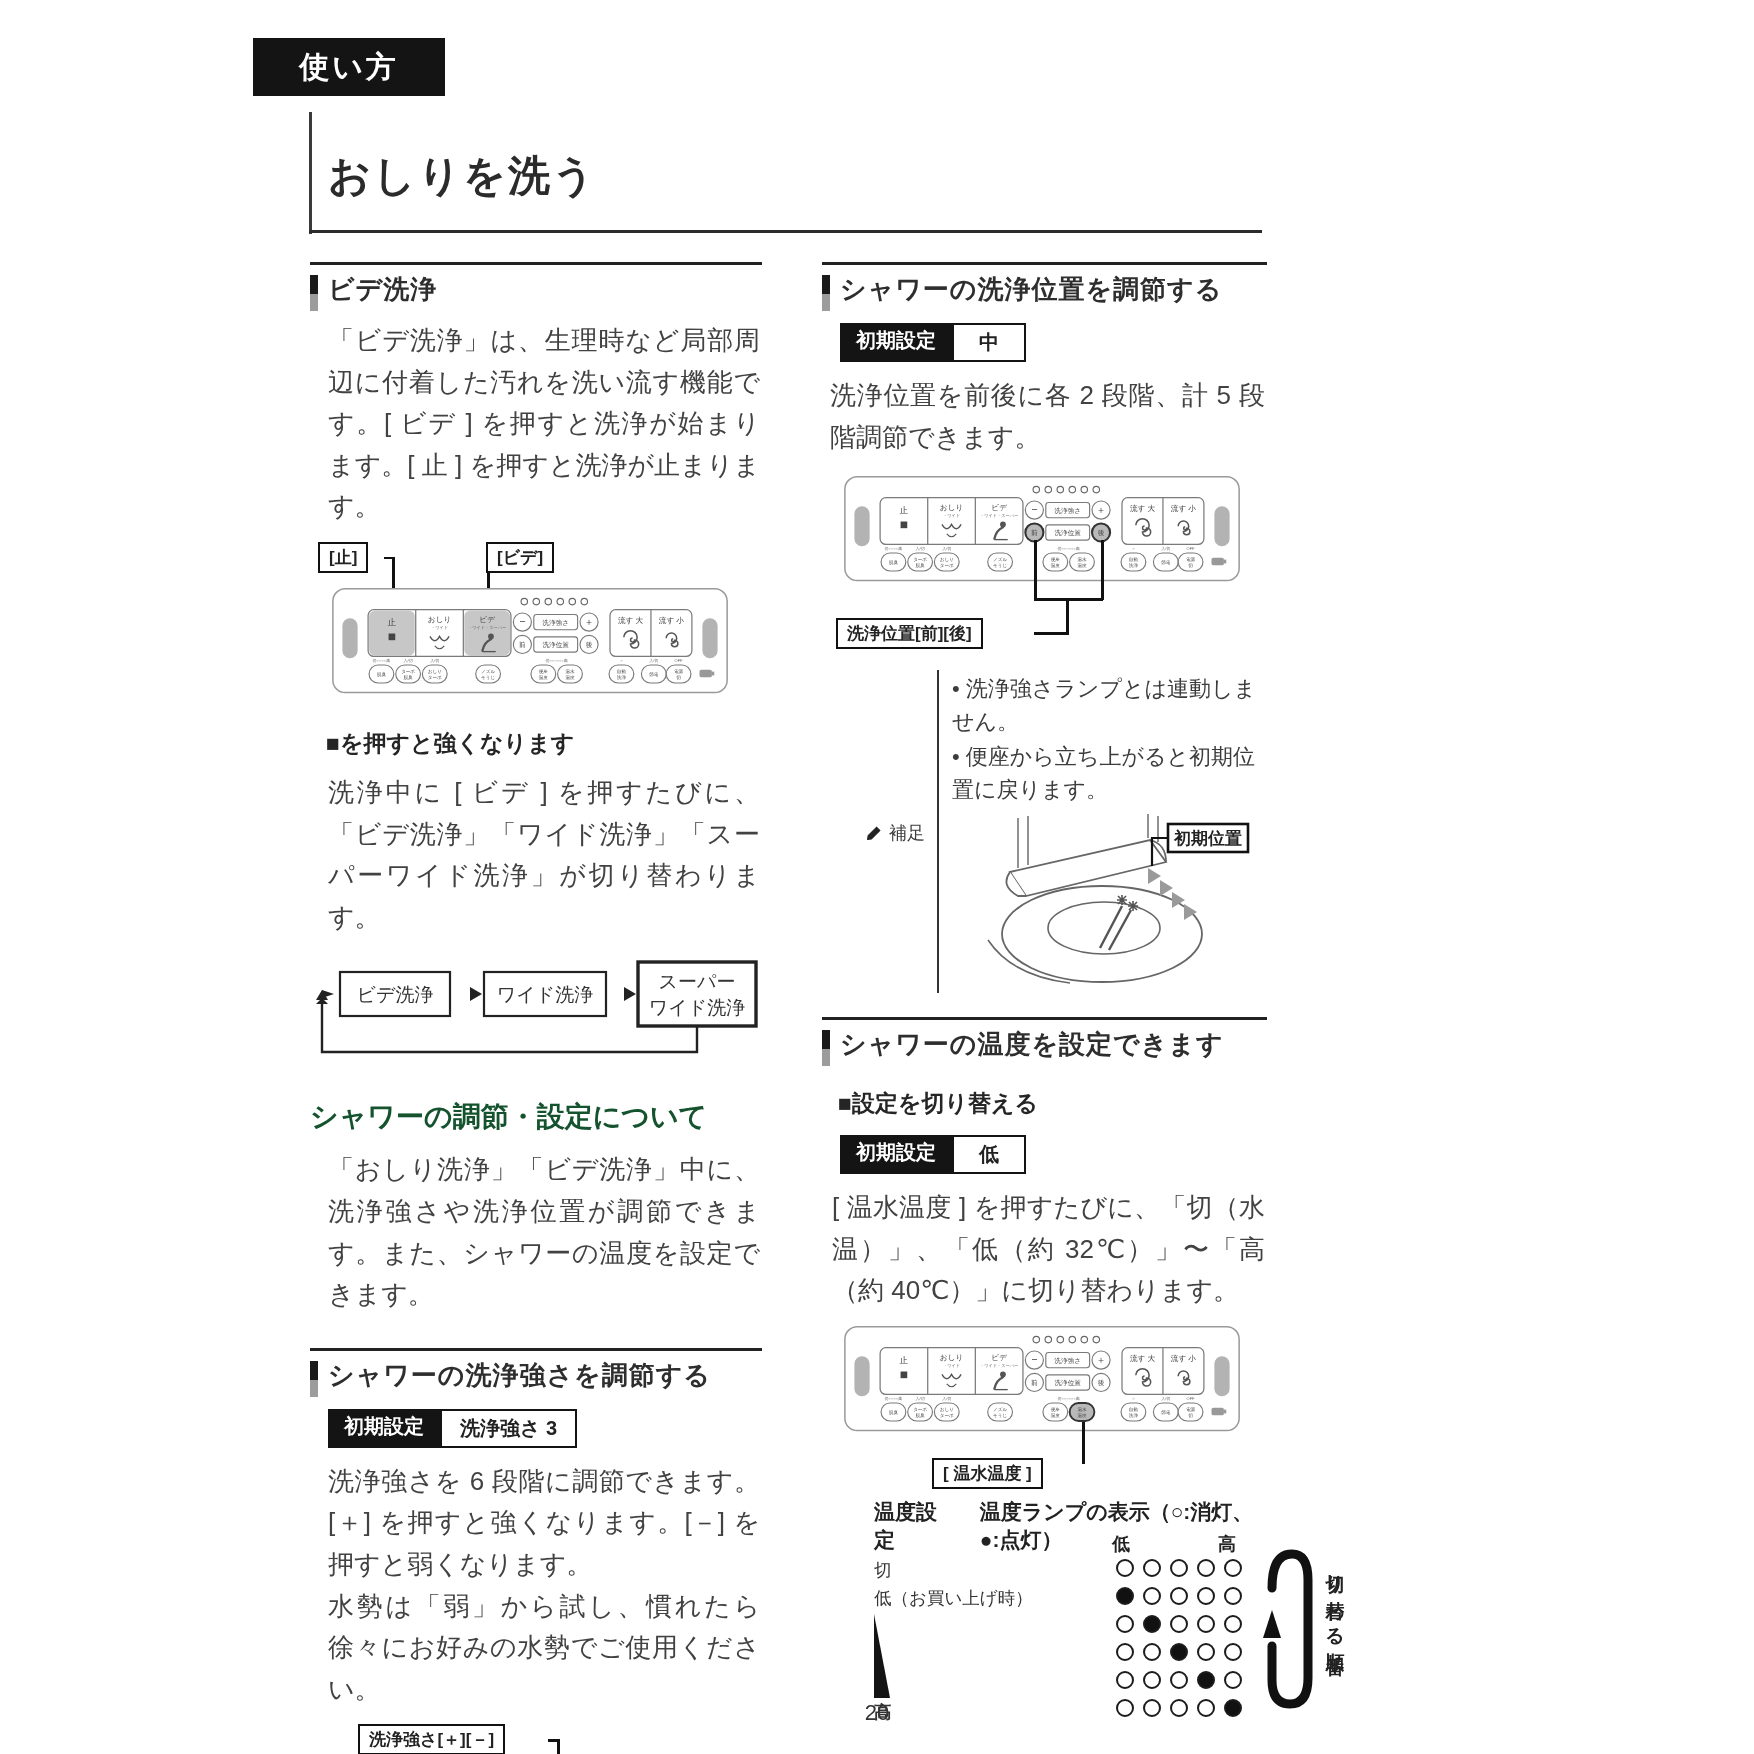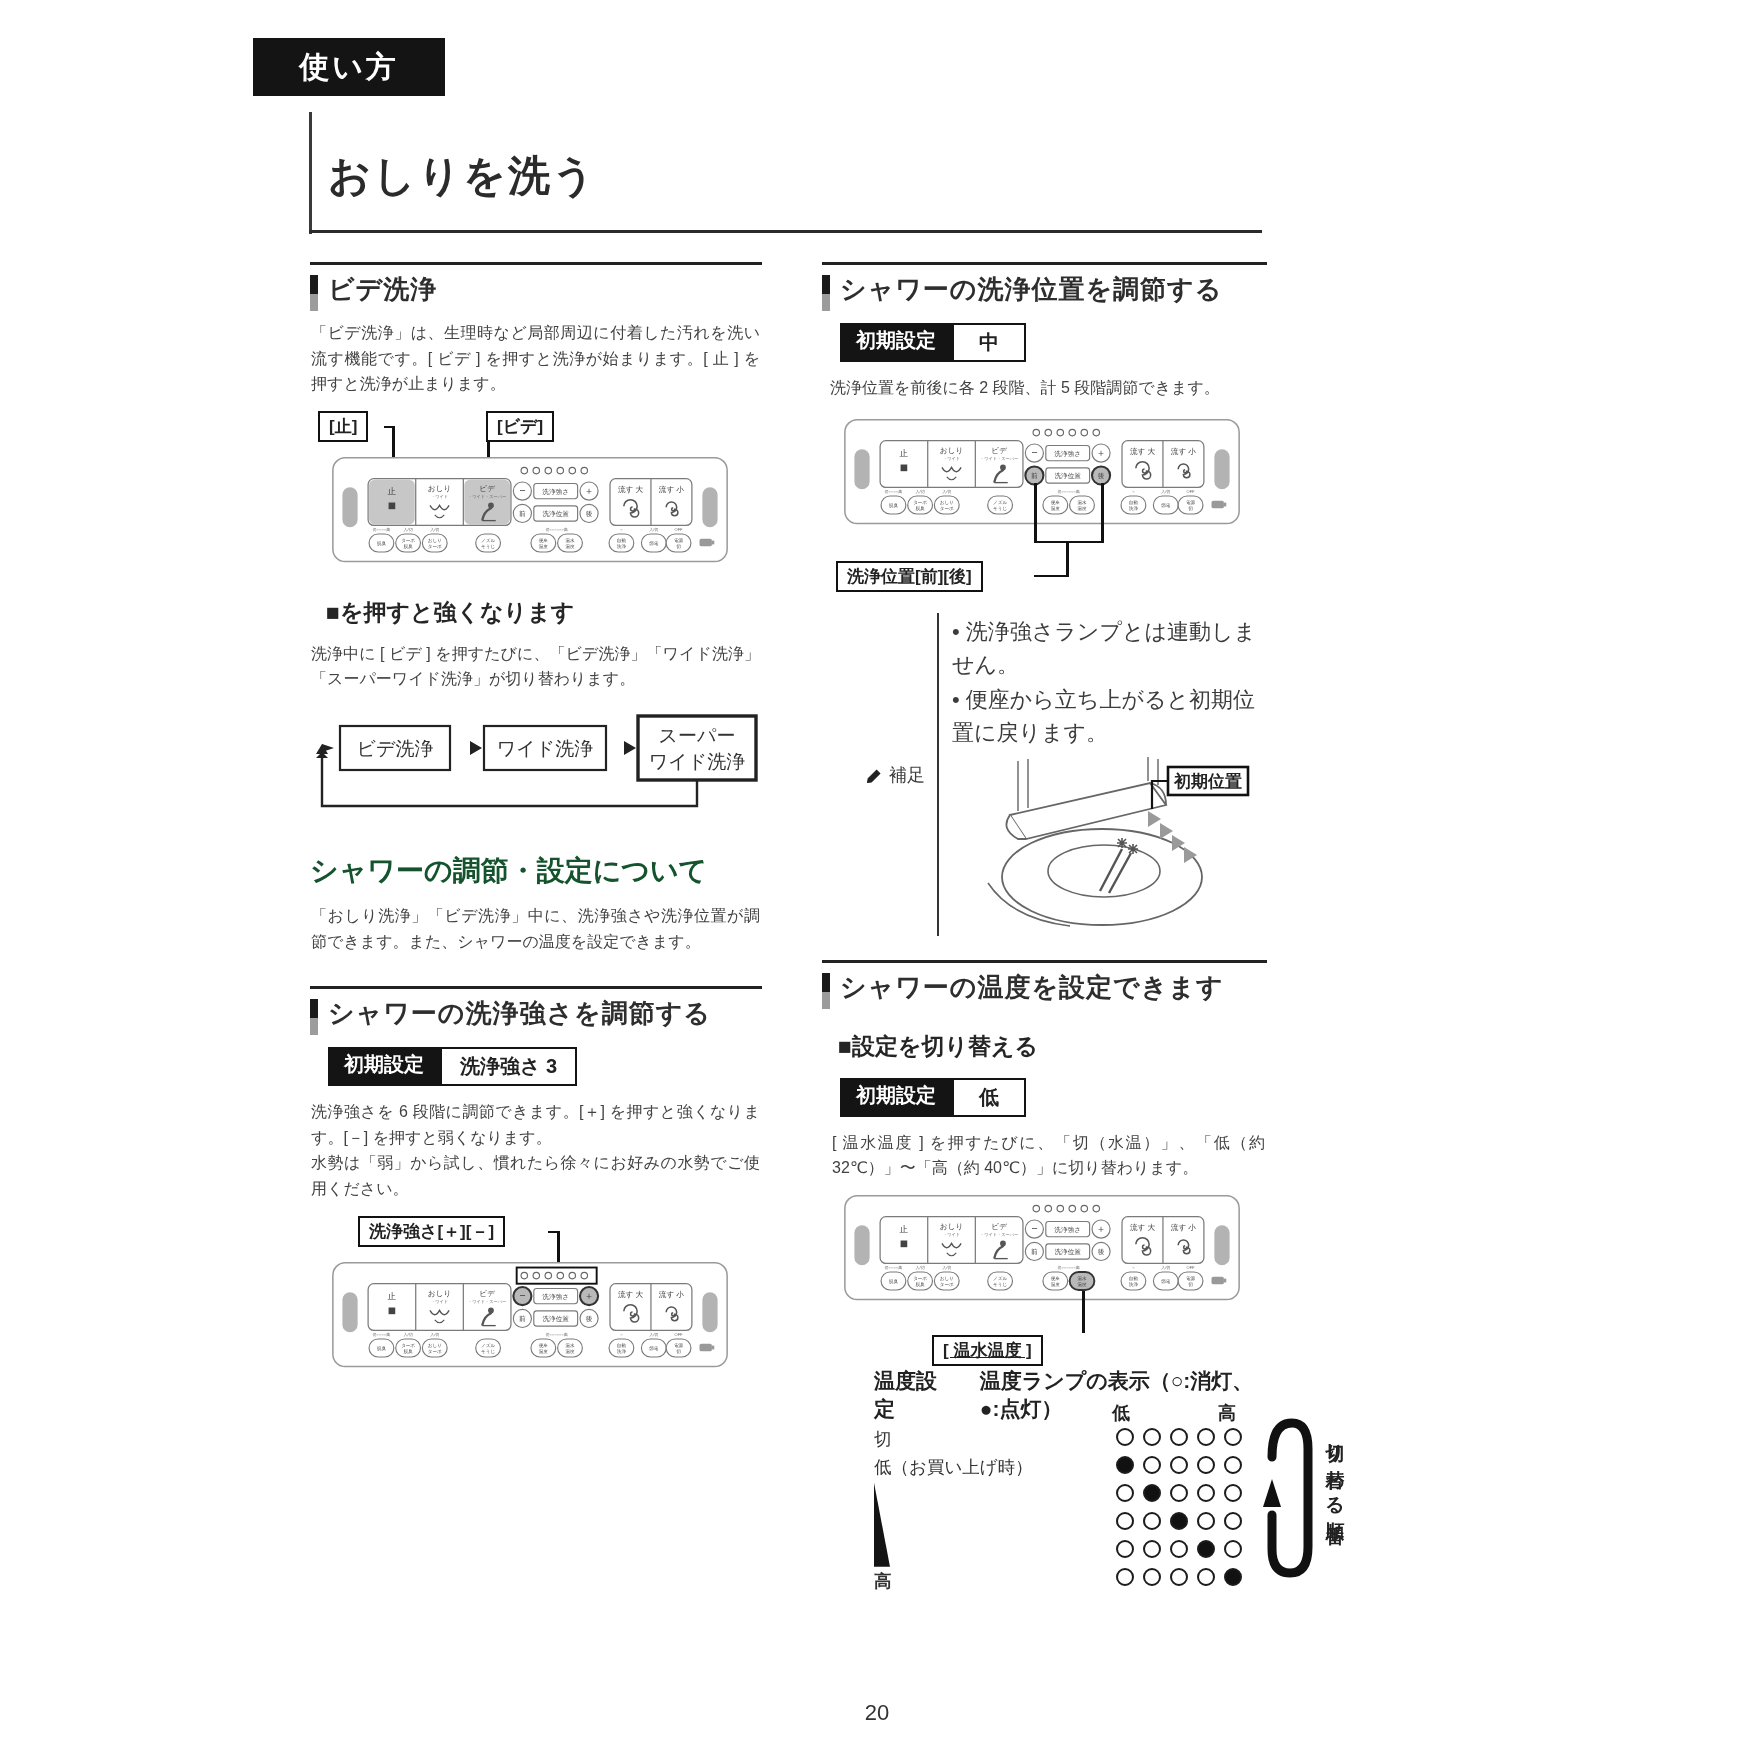--- a/index.html
+++ b/index.html
@@ -15,21 +15,21 @@
   .col{position:absolute;top:262px;}
   .col-left{left:310px;width:452px;}
   .col-right{left:822px;width:445px;}
   
   .sec{position:relative;border-top:3px solid #222;padding:7px 0 0 18px;margin-top:0;}
   .sec::before{content:"";position:absolute;left:0;top:10px;width:8px;height:36px;
                background:linear-gradient(#1a1a1a 0 52%,#9c9c9c 52% 100%);}
   .sec h2{margin:0;font-size:26px;font-weight:600;color:#2e2e2e;letter-spacing:1px;}
   .h-sub{margin:26px 0 0 16px;font-size:23px;font-weight:bold;color:#252525;}
   .h-big{margin:30px 0 0 0;font-size:28px;font-weight:bold;color:#14532d;}
-  .p{margin:13px 2px 0 1px;font-size:16px;line-height:1.6;text-align:justify;color:#424242;white-space:pre-line;}
+  .p{margin:13px 2px 0 18px;font-size:26px;line-height:1.6;text-align:justify;color:#424242;white-space:pre-line;}
   
   .badge-row{margin:16px 0 0 18px;display:flex;align-items:stretch;}
   .badge-dark{background:#141414;color:#fff;font-size:20px;font-weight:bold;padding:4px 16px;}
   .badge-val{border:2px solid #141414;font-size:20px;font-weight:bold;padding:4px 18px;min-width:34px;text-align:center;color:#222;}
   
   .fig{position:relative;margin-top:14px;}
   .remote-slot{position:absolute;}
   .remote-slot svg{display:block;width:100%;height:auto;}
   .cline{position:absolute;background:#111;}
   .callout{position:absolute;border:2.5px solid #111;background:#fff;font-size:17px;font-weight:bold;
@@ -509,21 +509,21 @@
           <rect x="327" y="85" width="26" height="19" rx="9.5" fill="#fff" stroke="#7a7a7a" stroke-width="1.2"></rect>
           <text x="340" y="97" class="t5">節電</text>
           <rect x="353" y="85" width="26" height="19" rx="9.5" fill="#fff" stroke="#7a7a7a" stroke-width="1.2"></rect>
           <text x="366" y="93" class="t5">電源</text>
           <text x="366" y="99.5" class="t5">切</text>
           <rect x="388" y="90" width="13" height="8" rx="2" fill="#999"></rect>
           <rect x="401" y="92" width="2.5" height="4" fill="#999"></rect>
         </svg>
       </div>
     <div class="cline" style="left:260px;top:100px;width:2.5px;height:42px;"></div>
-    <span class="callout" style="left:110px;top:144px;text-decoration:underline;">[ 温水温度 ]</span>
+    <span class="callout" style="left:110px;top:136px;">[ 温水温度 ]</span>
   </div>
 
   <div class="lamp-table">
     <div class="lt-title">
       <span>温度設定</span>
       <span>温度ランプの表示（○:消灯、●:点灯）</span>
     </div>
     <span class="lt-low" style="left:290px;">低</span>
     <span class="lt-high" style="left:396px;">高</span>
     <span class="lt-label" style="left:52px;top:60px;">切</span>

